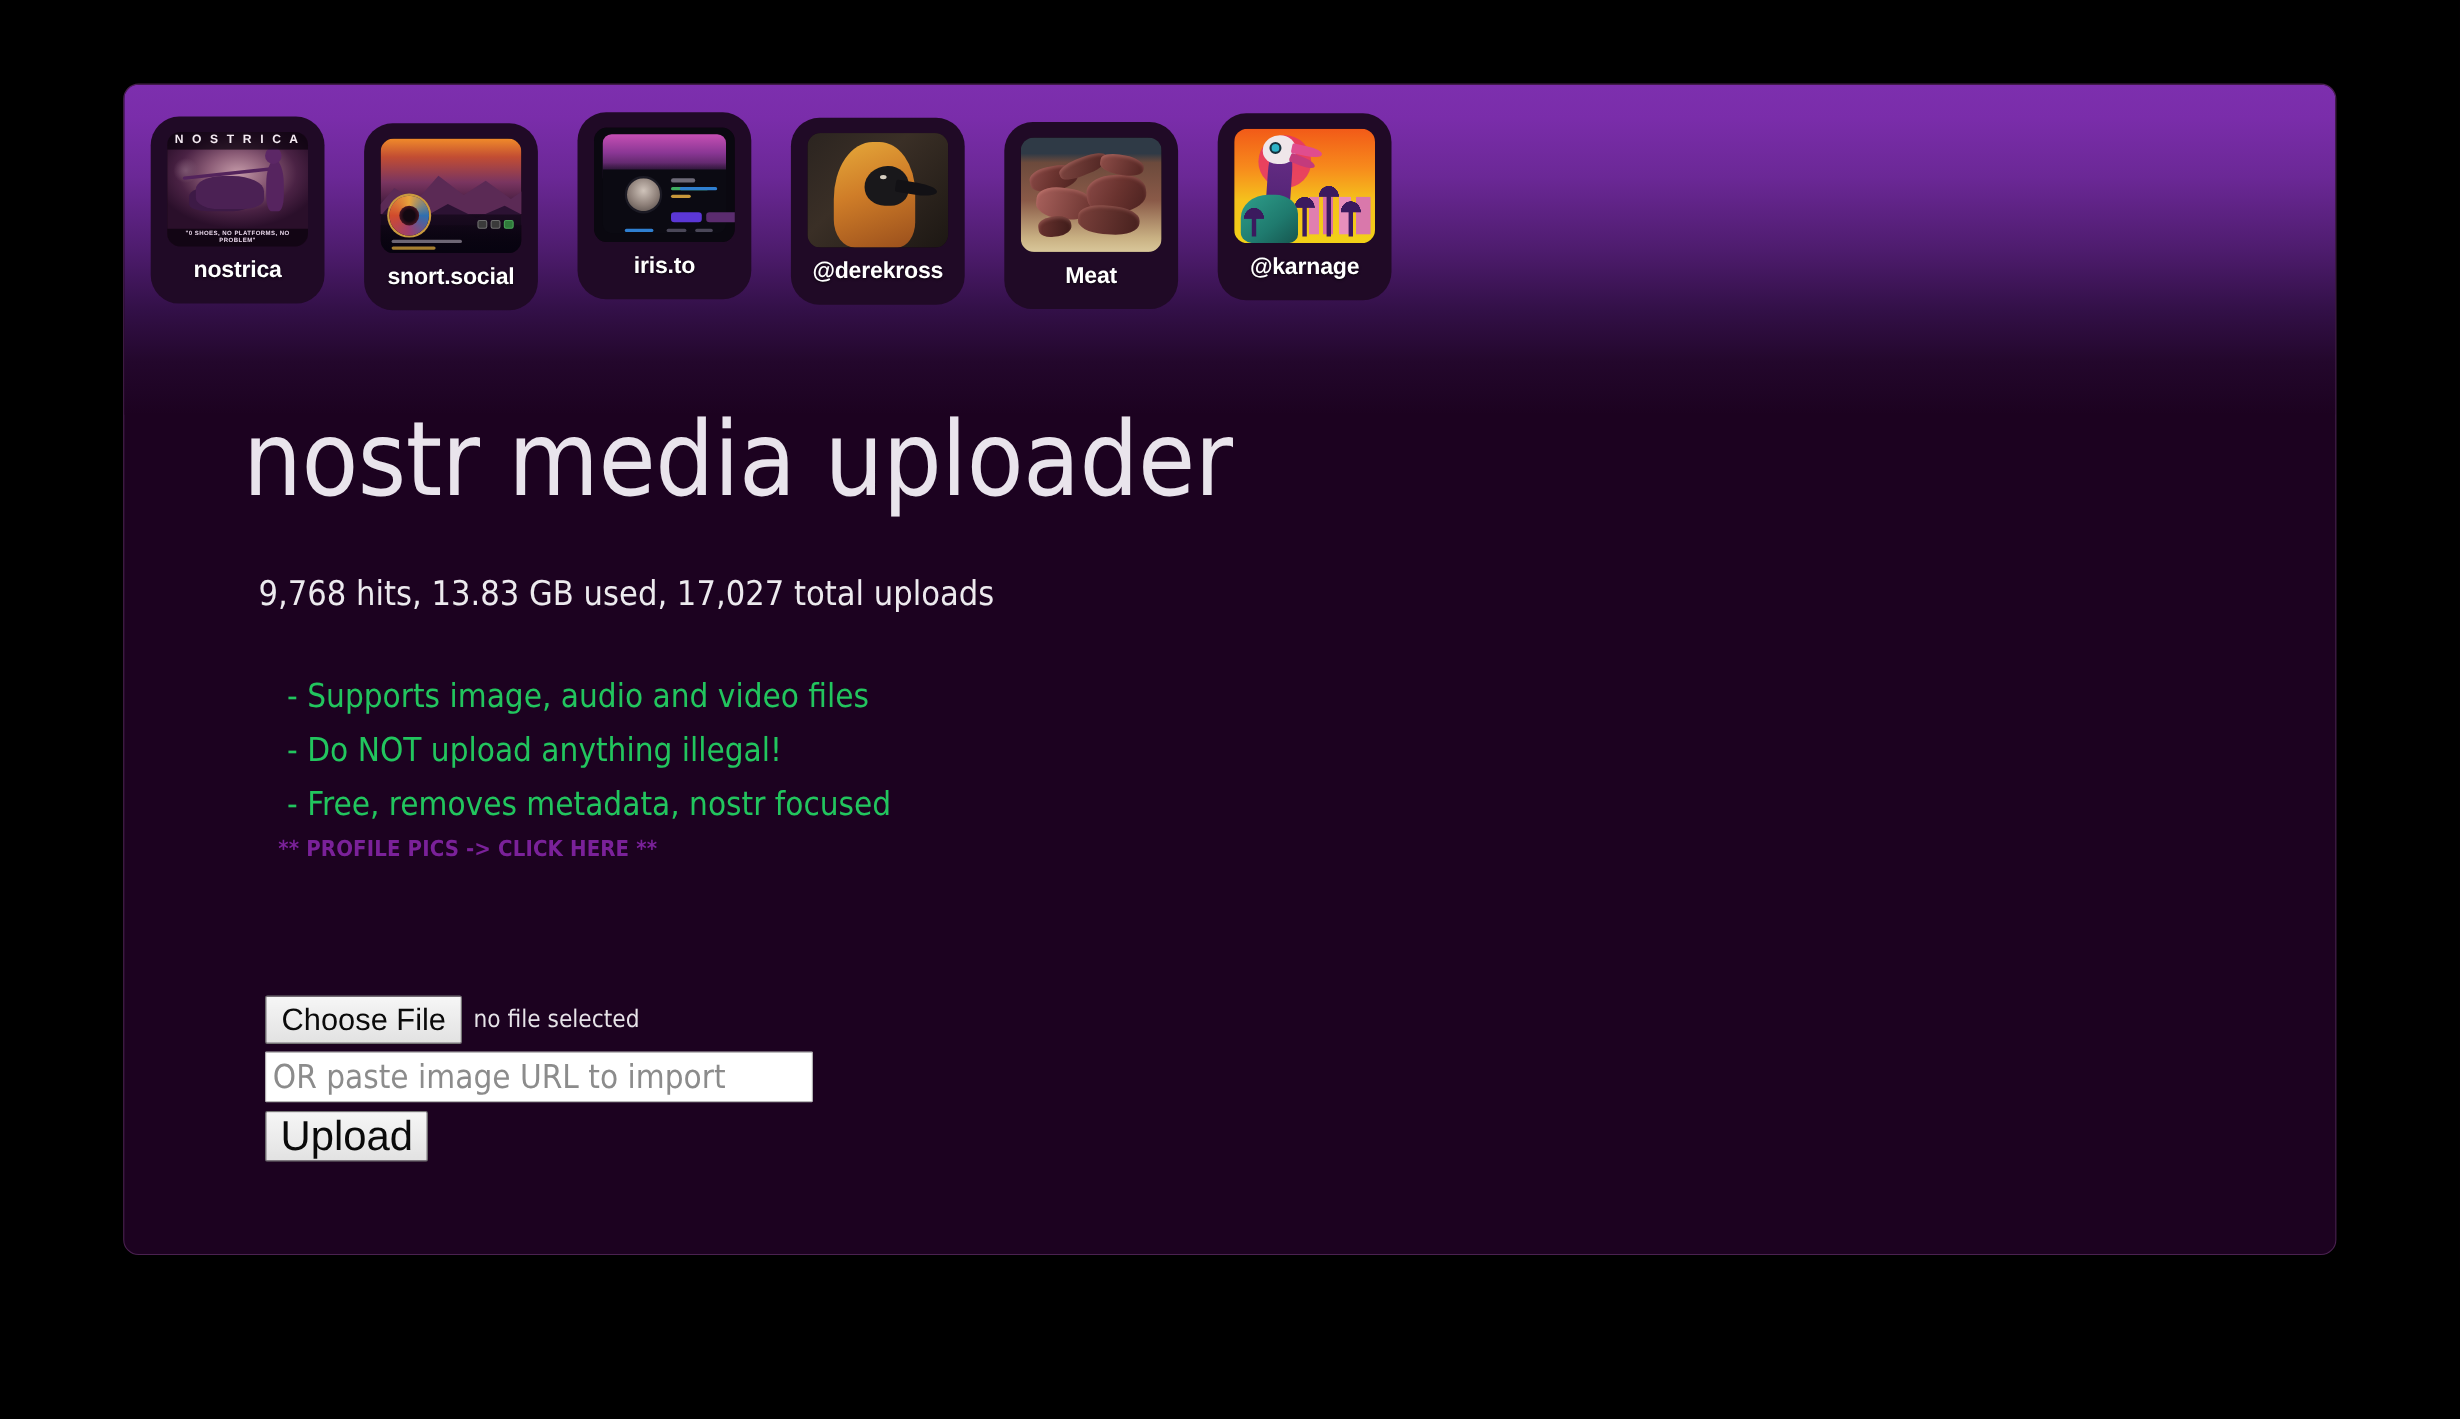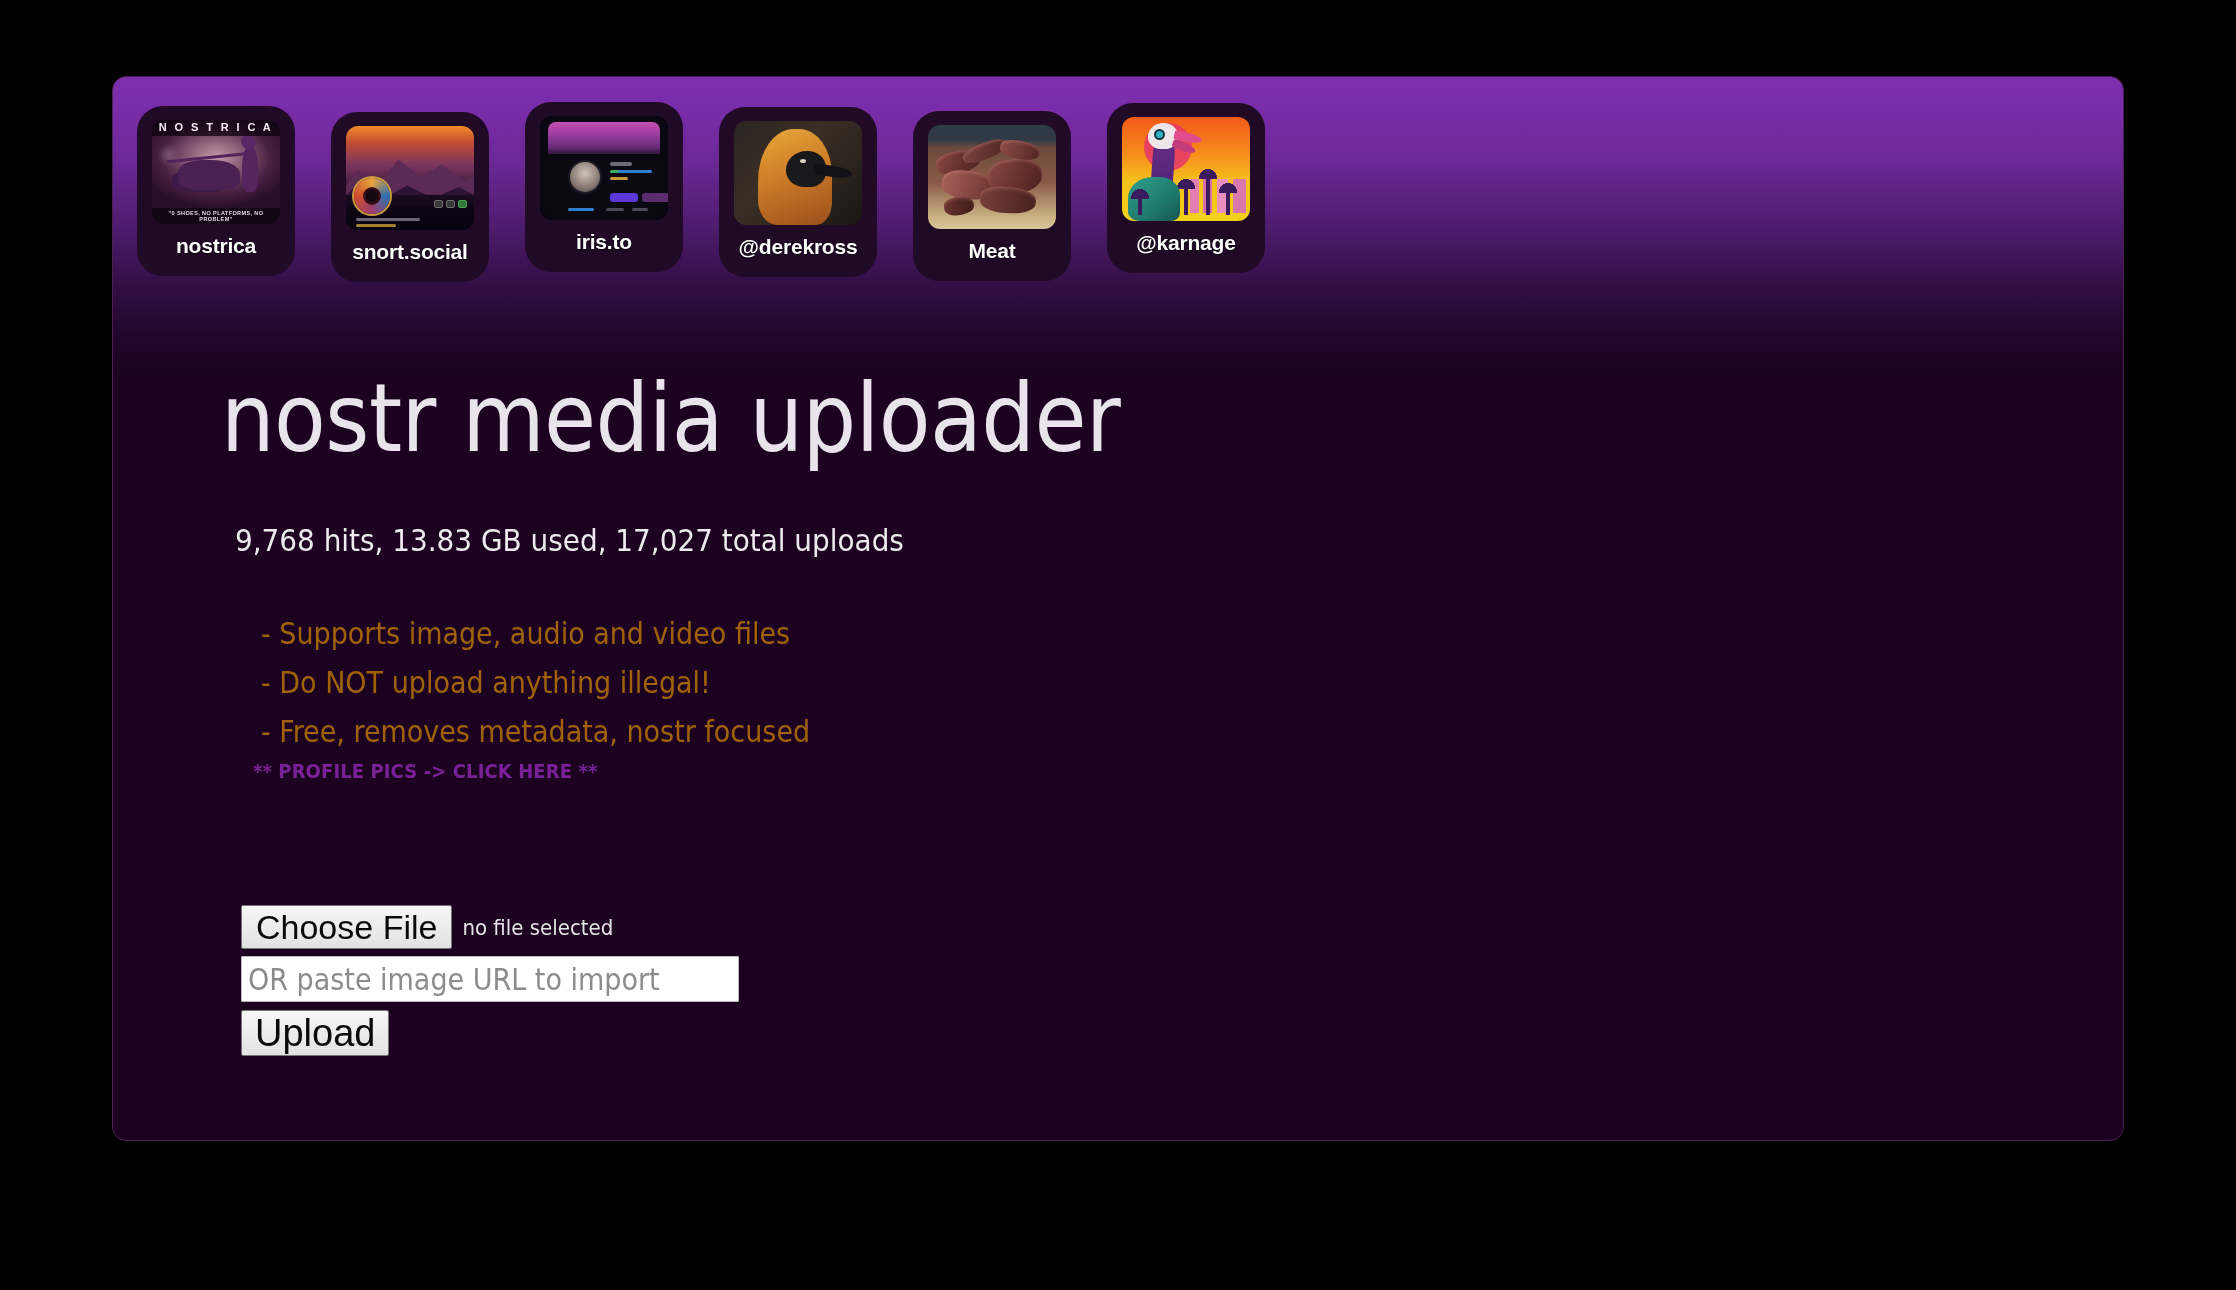--- a/index.html
+++ b/index.html
@@ -354,21 +354,21 @@
     font-family: "DejaVu Sans Condensed", "Liberation Sans Narrow", "Liberation Sans", sans-serif;
     font-weight: 400;
   }
 
   .bullets {
     position: absolute;
     left: 148px;
     top: 532px;
     font-size: 30px;
     line-height: 49px;
-    color: #a16207;
+    color: #22c55e;
     font-family: "DejaVu Sans Condensed", "Liberation Sans Narrow", "Liberation Sans", sans-serif;
     font-weight: 400;
   }
   .bullets div { white-space: nowrap; }
 
   .profile-link {
     position: absolute;
     left: 140px;
     top: 682px;
     font-size: 20px;
@@ -390,21 +390,21 @@
 
   .file-row {
     display: flex;
     align-items: center;
     height: 44px;
   }
 
   .choose-file-btn {
     height: 44px;
     padding: 0 14px;
-    font-size: 34px;
+    font-size: 28px;
     font-family: "Liberation Sans", sans-serif;
     color: #0a0a0a;
     background: linear-gradient(to bottom, #f6f6f6 0%, #ebebeb 55%, #e2e2e2 100%);
     border: 1px solid #767676;
     border-radius: 2px;
     line-height: 42px;
     cursor: pointer;
     white-space: nowrap;
   }
 

